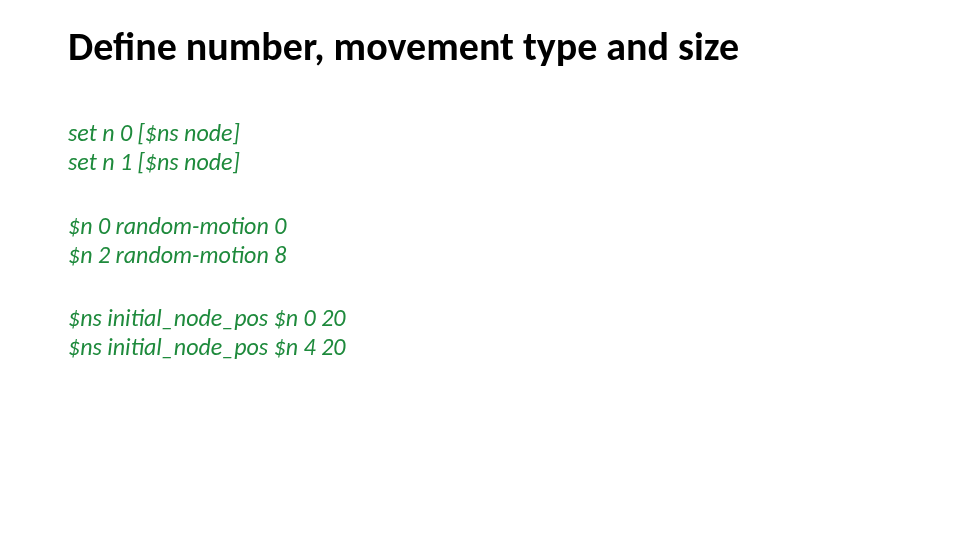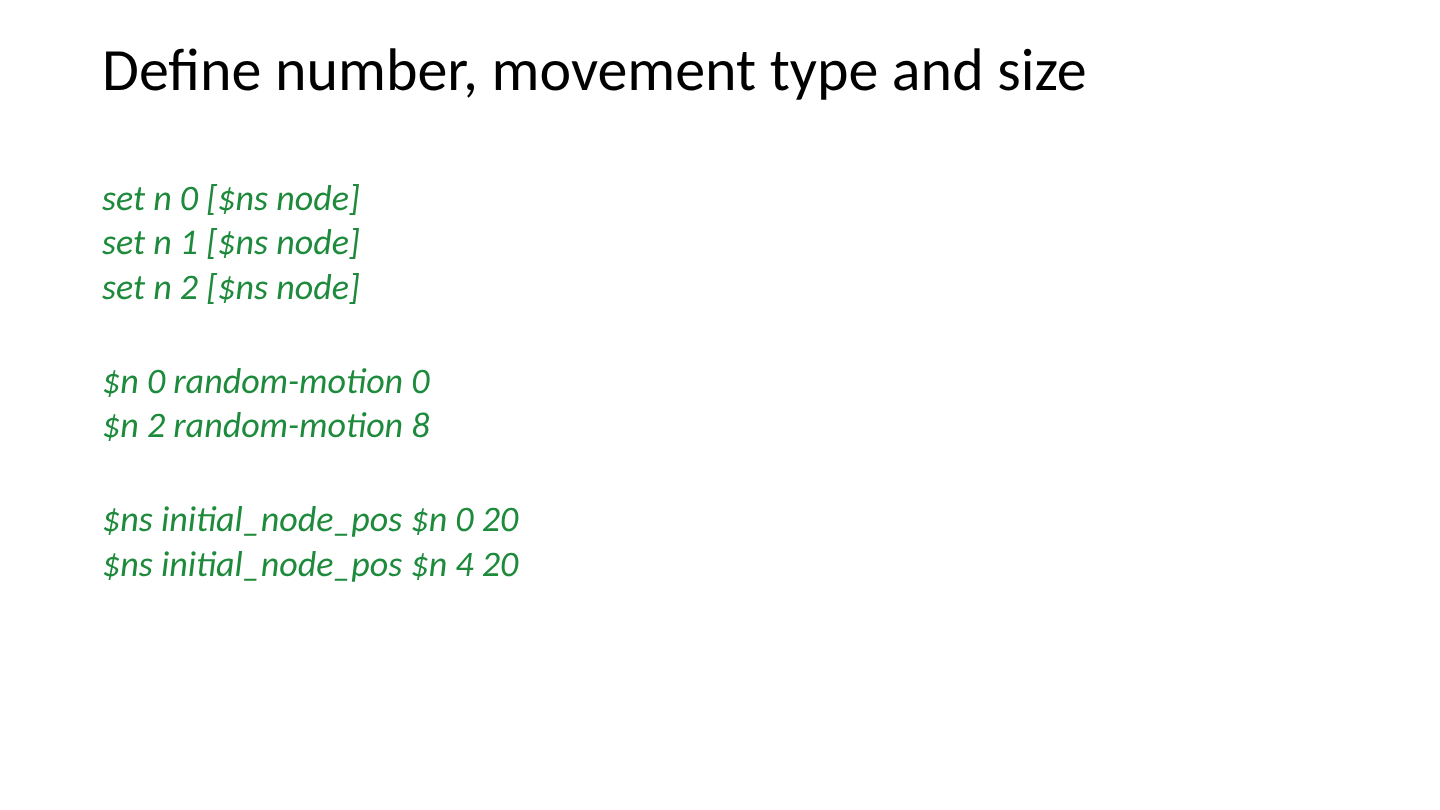--- a/index.html
+++ b/index.html
@@ -12,21 +12,21 @@
     overflow: hidden;
   }
   .slide {
     width: 960px;
     height: 540px;
     box-sizing: border-box;
     padding: 24px 68px 0 68px;
   }
   .title {
     font-size: 40px;
-    font-weight: 400;
+    font-weight: 700;
     color: #000000;
     letter-spacing: 0px;
     margin-top: 0;
     margin-bottom: 48px;
     line-height: 1.15;
   }
   .code-group {
     margin-bottom: 34px;
   }
   .code-line {
@@ -40,21 +40,20 @@
 </style>
 </head>
 <body>
 
 <div class="slide">
   <h1 class="title">Define number, movement type and size</h1>
 
   <div class="code-group">
     <div class="code-line">set n 0 [$ns node]</div>
     <div class="code-line">set n 1 [$ns node]</div>
-    <div class="code-line">set n 2 [$ns node]</div>
   </div>
 
   <div class="code-group">
     <div class="code-line">$n 0 random-motion 0</div>
     <div class="code-line">$n 2 random-motion 8</div>
   </div>
 
   <div class="code-group">
     <div class="code-line">$ns initial_node_pos $n 0 20</div>
     <div class="code-line">$ns initial_node_pos $n 4 20</div>

